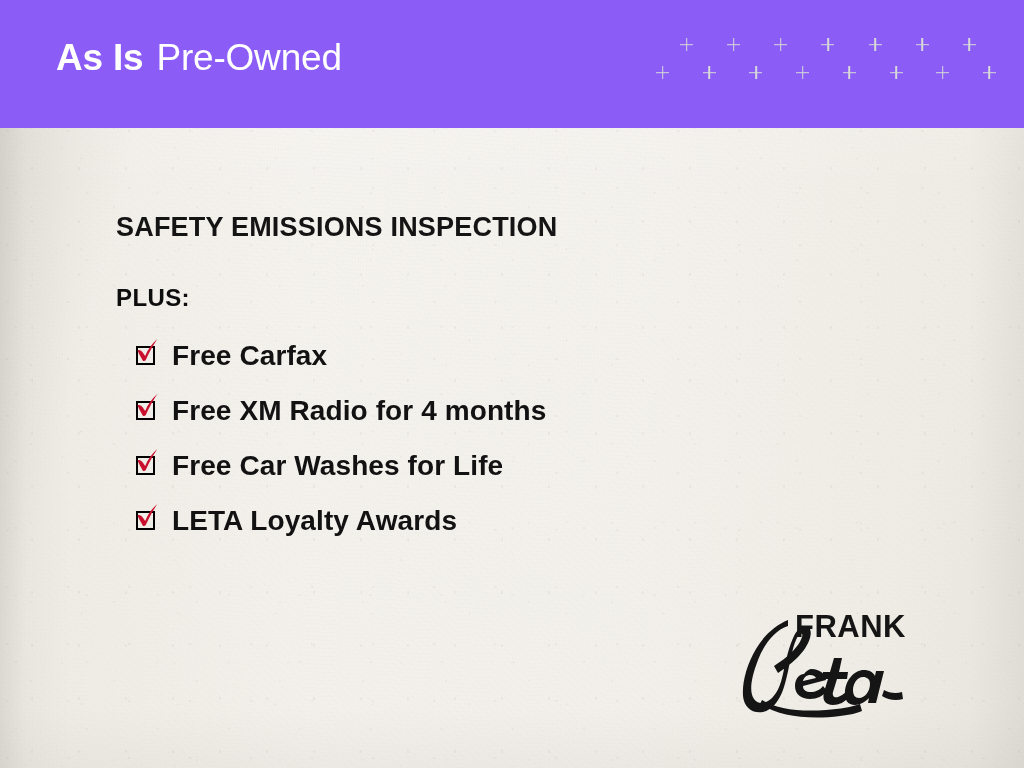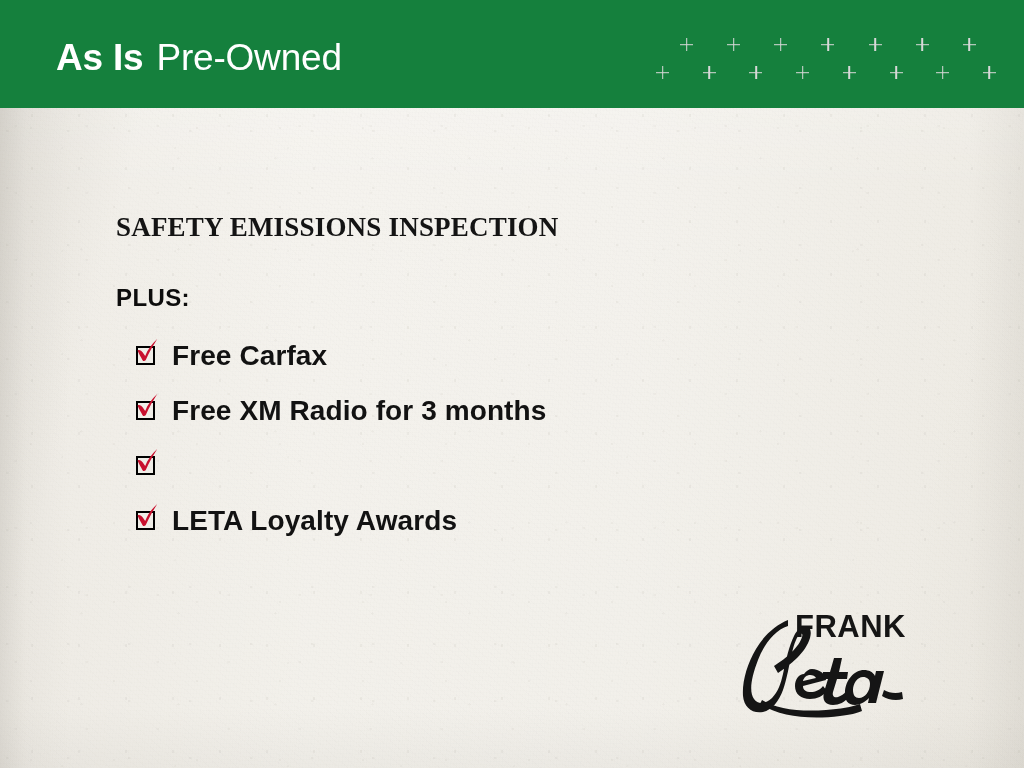--- a/index.html
+++ b/index.html
@@ -59,22 +59,22 @@
       linear-gradient(270deg, rgba(150,146,138,0.10) 0px, rgba(0,0,0,0) 55px),
       linear-gradient(0deg, rgba(150,146,138,0.07) 0px, rgba(0,0,0,0) 60px);
   }
 
   
   #header-bar {
     position: absolute;
     left: 0;
     top: 0;
     width: 1024px;
-    height: 108px;
-    background: #15803d;
+    height: 128px;
+    background: #8b5cf6;
     z-index: 5;
   }
   #header-title {
     position: absolute;
     left: 56px;
     top: 36px;
     white-space: nowrap;
     color: #ffffff;
     font-size: 37px;
     line-height: 44px;
@@ -143,21 +143,20 @@
 
   #headline {
     position: absolute;
     left: 116px;
     top: 104px;
     font-size: 27px;
     font-weight: 600;
     letter-spacing: 0.2px;
     color: #141414;
     white-space: nowrap;
-    font-family: Liberation Serif, serif;
   }
 
   #plus-label {
     position: absolute;
     left: 116px;
     top: 176px;
     font-size: 24px;
     font-weight: 800;
     letter-spacing: 0.4px;
     color: #0d0d0d;
@@ -290,31 +289,32 @@
         <span class="benefit-text">Free Carfax</span>
       </li>
 
       <li class="benefit-item">
         <span class="checkbox-mark">
           <span class="cb-box"></span>
           <svg class="cb-tick" viewBox="0 0 30 30">
             <path d="M4.5 14.5 C6.6 13.4 8.2 14.6 9.8 16.6 C10.6 17.6 11.4 18.8 12.2 20.0 C14.4 14.0 18.6 8.0 24.2 3.0 C20.2 9.5 16.0 16.6 13.0 23.6 C12.2 25.4 10.4 25.6 9.4 23.9 C7.9 21.3 6.3 18.3 4.5 14.5 Z" fill="#c8102e"></path>
           </svg>
         </span>
-        <span class="benefit-text">Free XM Radio for 3 months</span>
+        <span class="benefit-text">Free XM Radio for 4 months</span>
       </li>
 
 
       <li class="benefit-item">
         <span class="checkbox-mark">
           <span class="cb-box"></span>
           <svg class="cb-tick" viewBox="0 0 30 30">
             <path d="M4.5 14.5 C6.6 13.4 8.2 14.6 9.8 16.6 C10.6 17.6 11.4 18.8 12.2 20.0 C14.4 14.0 18.6 8.0 24.2 3.0 C20.2 9.5 16.0 16.6 13.0 23.6 C12.2 25.4 10.4 25.6 9.4 23.9 C7.9 21.3 6.3 18.3 4.5 14.5 Z" fill="#c8102e"></path>
           </svg>
         </span>
+        <span class="benefit-text">Free Car Washes for Life</span>
       </li>
 
       <li class="benefit-item">
         <span class="checkbox-mark">
           <span class="cb-box"></span>
           <svg class="cb-tick" viewBox="0 0 30 30">
             <path d="M4.5 14.5 C6.6 13.4 8.2 14.6 9.8 16.6 C10.6 17.6 11.4 18.8 12.2 20.0 C14.4 14.0 18.6 8.0 24.2 3.0 C20.2 9.5 16.0 16.6 13.0 23.6 C12.2 25.4 10.4 25.6 9.4 23.9 C7.9 21.3 6.3 18.3 4.5 14.5 Z" fill="#c8102e"></path>
           </svg>
         </span>
         <span class="benefit-text">LETA Loyalty Awards</span>

